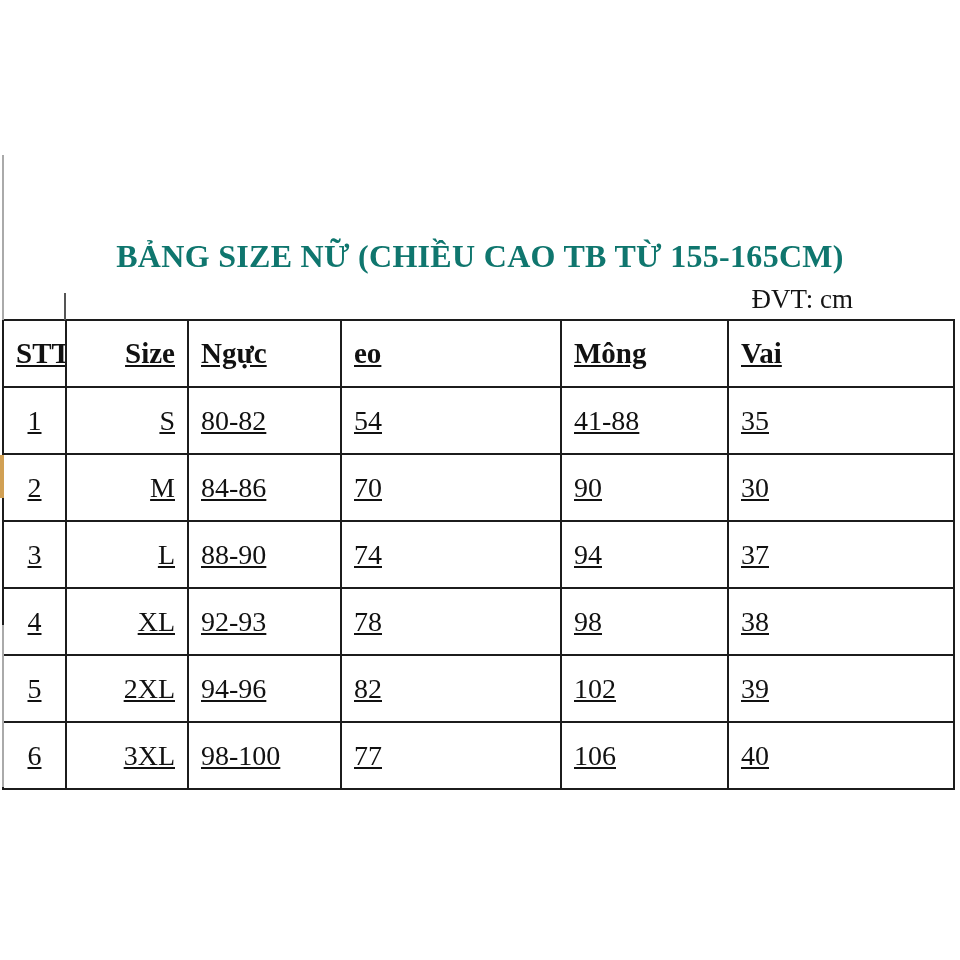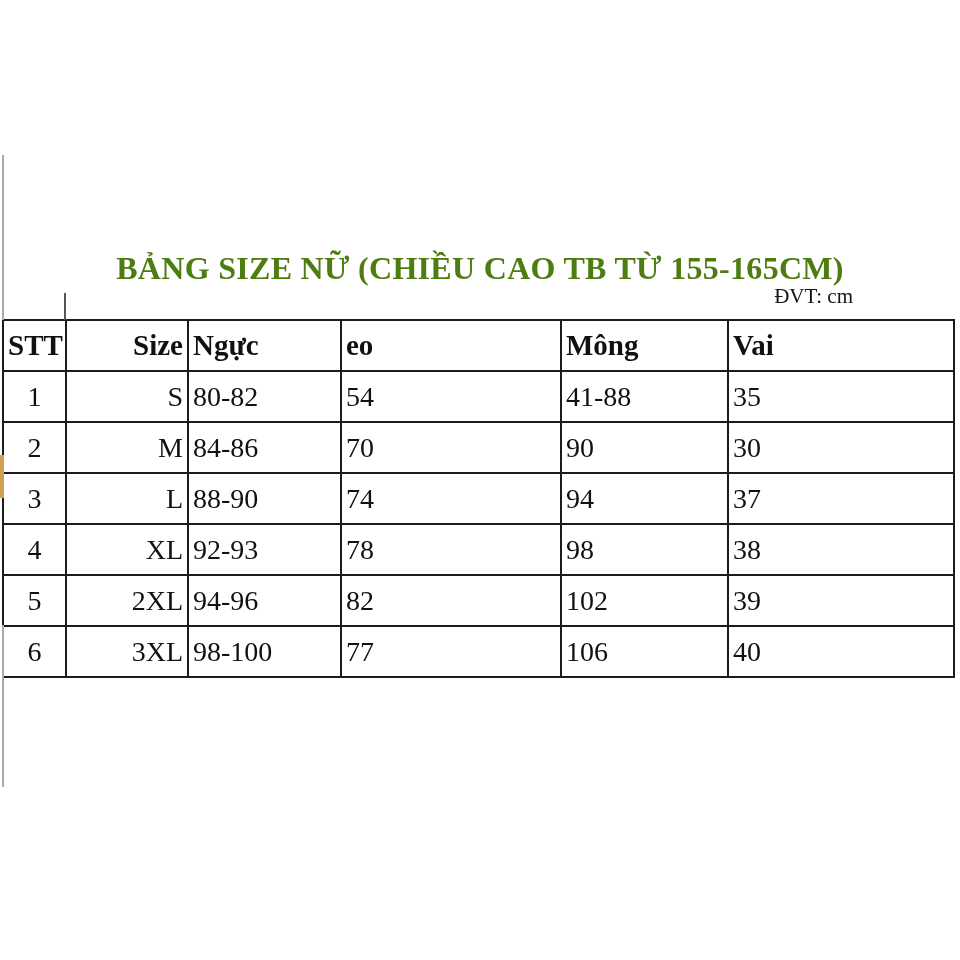--- a/index.html
+++ b/index.html
@@ -12,50 +12,51 @@
     position:relative;
     width:960px;height:960px;
     background:#ffffff;
     overflow:hidden;
     font-family:"Liberation Serif","DejaVu Serif",serif;
     color:#111;
   }
   .page-title{
     position:absolute;
     top:238px;left:0;right:0;
-    margin:12px;
+    margin:0;
     text-align:center;
     font-size:32px;
     font-weight:bold;
     letter-spacing:0.3px;
-    color:#4d7c0f;
+    color:#0f766e;
     white-space:nowrap;
   }
   .unit-label{
     position:absolute;
     top:284px;
     right:107px;
-    font-size:21px;
+    font-size:27px;
     color:#141414;
   }
   table.size-table{
     position:absolute;
     left:2px;top:319px;
     width:951px;
     border-collapse:collapse;
     table-layout:fixed;
   }
   table.size-table th, table.size-table td{
     border:2px solid var(--table-border);
     height:41px;
-    padding:4px;
+    padding:12px;
     font-size:28px;
     vertical-align:middle;
     overflow:hidden;
     white-space:nowrap;
+    text-decoration:underline;
   }
   table.size-table th{font-weight:bold;font-size:29px;}
   .col0{text-align:center;}
   .col1{text-align:right;padding-left:6px;}
   .col2,.col3,.col4,.col5{text-align:left;}
   
   .crop-line{
     position:absolute;
     background:var(--crop-line);
   }

